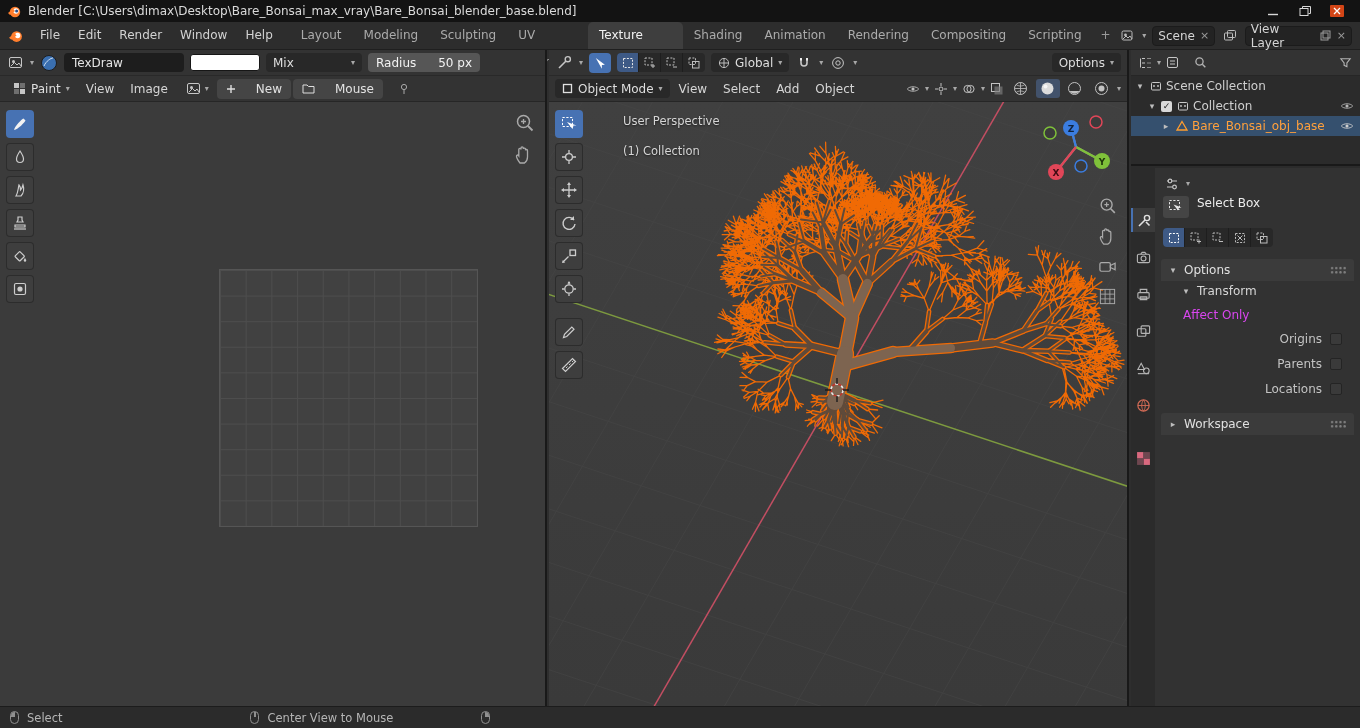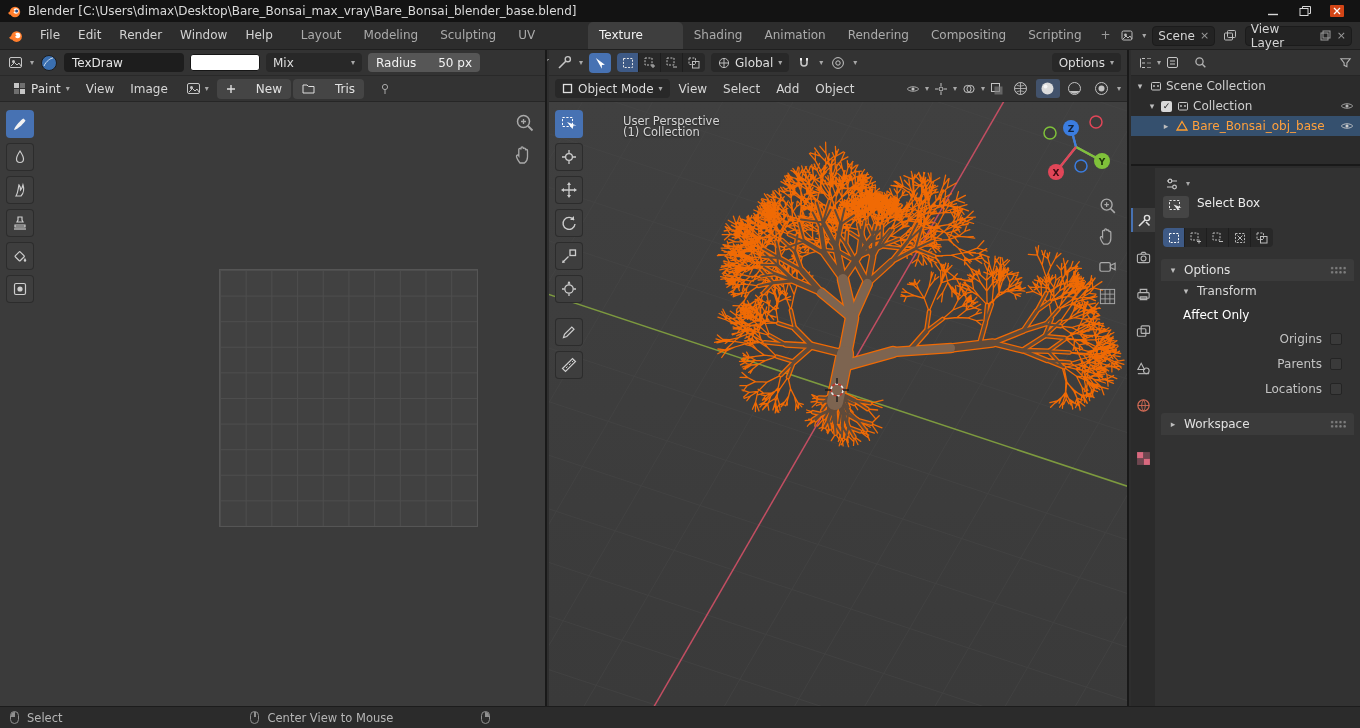--- a/index.html
+++ b/index.html
@@ -101,21 +101,21 @@
   .prop-hdr-row{height:24px;display:flex;align-items:center;gap:5px;padding:0 2px}
   .tool-row{height:30px;display:flex;align-items:flex-start;gap:8px;padding:0 2px;color:#ececec}
   .tool-chip{width:26px;height:22px;background:#454545;border-radius:3px;display:flex;
              align-items:center;justify-content:center}
   .mode-row{display:flex;padding:2px 2px 6px 2px}
   .panel-hdr{height:22px;background:#3b3b3b;border-radius:3px 3px 0 0;display:flex;
              align-items:center;gap:6px;padding:0 7px;color:#e0e0e0;margin-top:6px}
   .sub-hdr{height:20px;display:flex;align-items:center;gap:6px;padding:0 7px 0 20px;color:#d6d6d6}
   .drag-dots{margin-left:auto;width:17px;height:8px;
              background-image:radial-gradient(#7f7f7f 1px,transparent 1.4px);background-size:4.2px 4.2px}
-  .plabel{padding:7px 0 4px 22px;color:#ffffff}
+  .plabel{padding:7px 0 4px 22px;color:#d946ef}
   .chk-row{height:25px;display:flex;align-items:center;justify-content:flex-end;gap:8px;
            padding-right:12px;color:#c3c3c3}
   .box{width:12px;height:12px;background:#3a3a3a;border:1px solid #242424;border-radius:2px}
 
   
   #statusbar{position:absolute;left:0;top:706px;right:0;height:22px;background:#2b2b2b;
              border-top:1px solid #1c1c1c;display:flex;align-items:center;gap:8px;
              padding:0 10px;color:#b5b5b5;font-size:11.5px}
   .mouse{width:9px;height:13px;border:1px solid #8f8f8f;border-radius:4.5px;position:relative;flex:none}
   .mouse::before{content:'';position:absolute;background:#8f8f8f}
@@ -274,21 +274,21 @@
       <span class="pushbtn" style="margin-left:6px">
         <svg width="10" height="10" viewBox="0 0 10 10">
             <path d="M5 1v8M1 5h8" stroke="#dedede" stroke-width="1.4"></path>
           </svg>
         <span>New</span>
       </span>
       <span class="pushbtn">
         <svg width="13" height="11" viewBox="0 0 13 11">
             <path d="M1 2h4l1.5 1.5H12V10H1z" fill="none" stroke="#dedede"></path>
           </svg>
-        <span>Tris</span>
+        <span>Mouse</span>
       </span>
       <span class="mini" style="margin-left:10px">
         <svg width="12" height="12" viewBox="0 0 12 12">
             <circle cx="6" cy="4" r="2.6" fill="none" stroke="#a9a9a9"></circle>
             <path d="M6 6.5V11" stroke="#a9a9a9"></path>
           </svg>
       </span>
     </div>
 
     <div id="ie-canvas">
@@ -567,21 +567,21 @@
           <circle cx="522" cy="26" r="8" fill="#3b7de0"></circle>
           <circle cx="553" cy="59" r="8" fill="#7fc13a"></circle>
           <circle cx="507" cy="70" r="8" fill="#e14658"></circle>
           <text x="522" y="29.5" font-size="9" font-weight="bold" fill="#10233d" text-anchor="middle">Z</text>
           <text x="553" y="62.5" font-size="9" font-weight="bold" fill="#1d3309" text-anchor="middle">Y</text>
           <text x="507" y="73.5" font-size="9" font-weight="bold" fill="#3d0b12" text-anchor="middle">X</text>
         </g>
       </svg>
 
       <div class="vp-overlay-text" style="top:12px">User Perspective</div>
-      <div class="vp-overlay-text" style="top:23px">(1) Collection</div>
+      <div class="vp-overlay-text" style="top:42px">(1) Collection</div>
 
       <div class="tool-col">
         <div class="ibtn active">
           <svg width="16" height="16" viewBox="0 0 16 16">
               <rect x="1.5" y="1.5" width="10" height="9" fill="none" stroke="#fff" stroke-dasharray="2.2 1.6"></rect>
               <path d="M8 7l5.5 7 1-3.4 3-.1z" fill="#fff" transform="translate(-2 -1)"></path>
             </svg>
         </div>
         <div class="ibtn">
           <svg width="16" height="16" viewBox="0 0 16 16">

